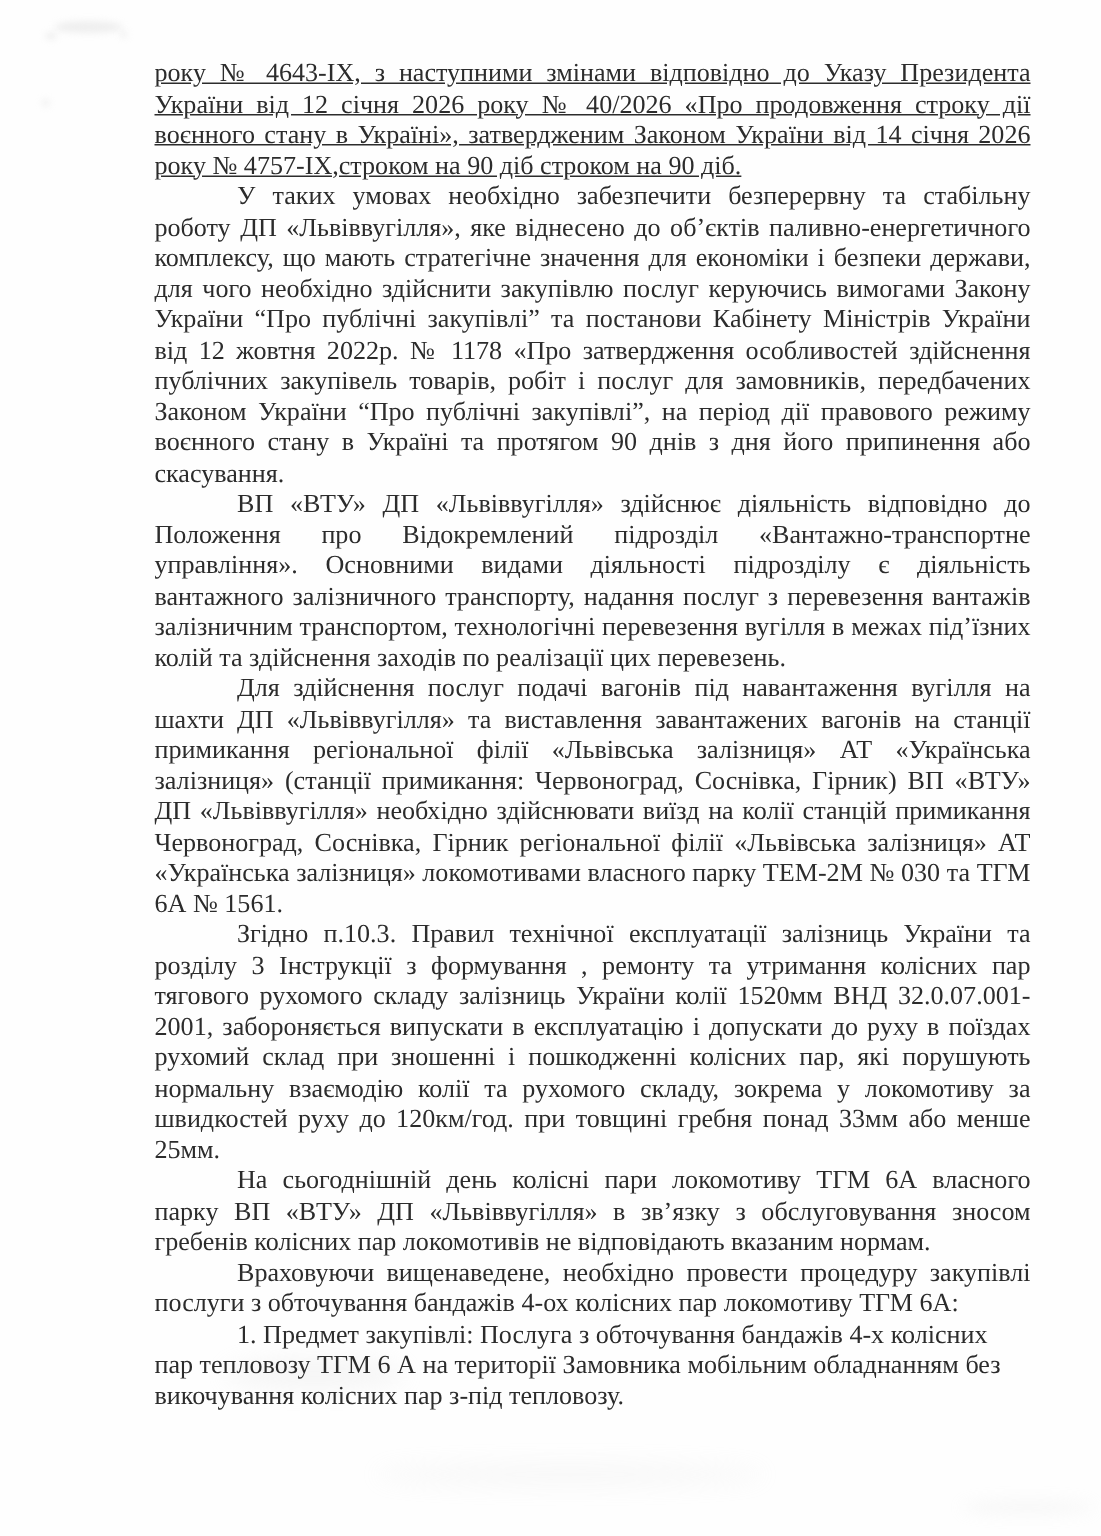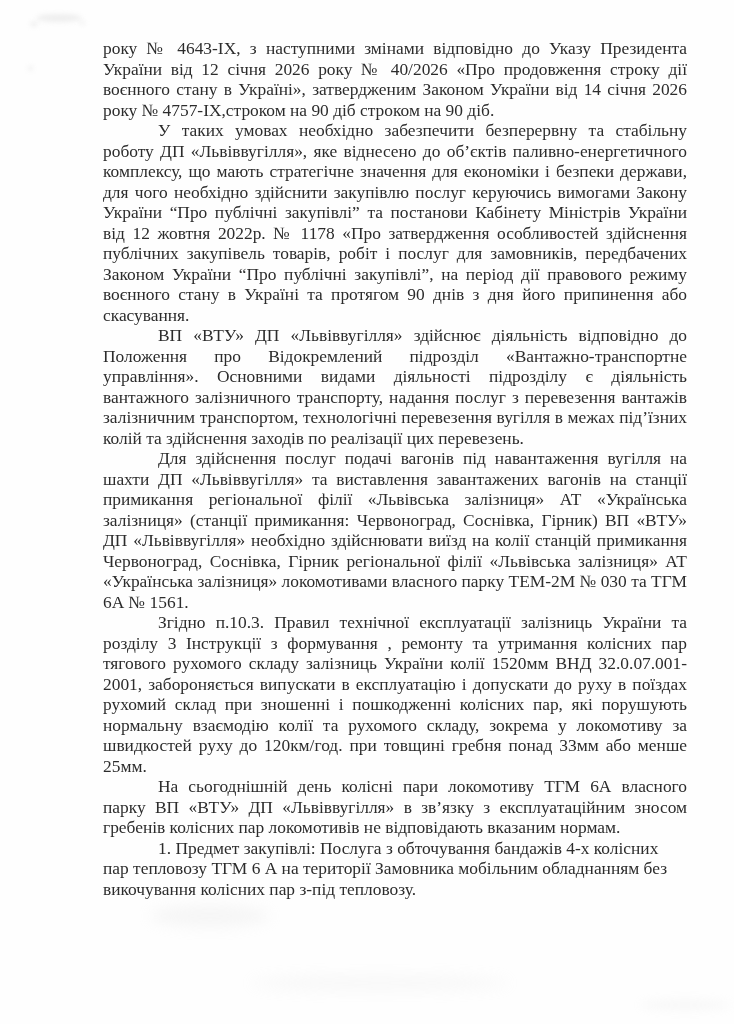--- a/index.html
+++ b/index.html
@@ -41,21 +41,21 @@
   }
   p.para {
     margin: 0;
     font-size: 17.4px;
     line-height: 20.5px;
     text-align: justify;
     text-indent: 55px;
     text-justify: inter-word;
     letter-spacing: 0;
   }
-  p.para.no-indent { text-indent: 0; }
+  p.para.no-indent { text-indent: 0; text-decoration: underline; }
   p.para.last-left { text-align: left; }
 </style>
 </head>
 <body>
 
 <div class="page">
 
   <div class="smudge s1"></div>
   <div class="smudge s2"></div>
   <div class="smudge s3"></div>
@@ -63,17 +63,18 @@
   <div class="smudge s5"></div>
   <div class="smudge s6"></div>
   <div class="smudge s7"></div>
 
   <div class="doc-body">
     <p class="para no-indent">року № 4643-IX, з наступними змінами відповідно до Указу Президента України від 12 січня 2026 року № 40/2026 «Про продовження строку дії воєнного стану в Україні», затвердженим Законом України від 14 січня 2026 року № 4757-IX,строком на 90 діб строком на 90 діб.</p>
     <p class="para">У таких умовах необхідно забезпечити безперервну та стабільну роботу ДП «Львіввугілля», яке віднесено до об’єктів паливно-енергетичного комплексу, що мають стратегічне значення для економіки і безпеки держави, для чого необхідно здійснити закупівлю послуг керуючись вимогами Закону України “Про публічні закупівлі” та постанови Кабінету Міністрів України від 12 жовтня 2022р. № 1178   «Про затвердження особливостей здійснення публічних закупівель товарів, робіт і послуг для замовників, передбачених Законом України “Про публічні закупівлі”, на період дії правового режиму воєнного стану в Україні та протягом 90 днів з дня його припинення або скасування.</p>
     <p class="para">ВП «ВТУ» ДП «Львіввугілля» здійснює діяльність відповідно до Положення про Відокремлений підрозділ «Вантажно-транспортне управління». Основними видами діяльності підрозділу є діяльність вантажного залізничного транспорту, надання послуг з перевезення вантажів залізничним транспортом, технологічні перевезення вугілля в межах під’їзних колій та здійснення заходів по реалізації цих перевезень.</p>
     <p class="para">Для здійснення послуг подачі вагонів під навантаження вугілля на шахти ДП «Львіввугілля» та виставлення завантажених вагонів на станції примикання регіональної філії «Львівська залізниця» АТ «Українська залізниця» (станції примикання: Червоноград, Соснівка, Гірник) ВП «ВТУ» ДП «Львіввугілля» необхідно здійснювати виїзд на   колії станцій примикання Червоноград, Соснівка, Гірник регіональної філії «Львівська залізниця» АТ «Українська залізниця» локомотивами  власного парку ТЕМ-2М № 030 та ТГМ 6А № 1561.</p>
     <p class="para">Згідно п.10.3. Правил технічної експлуатації залізниць України та розділу 3 Інструкції з формування , ремонту та утримання колісних пар тягового рухомого складу залізниць України колії 1520мм ВНД 32.0.07.001-2001, забороняється випускати в експлуатацію і допускати до руху в поїздах рухомий склад при зношенні  і пошкодженні колісних пар, які порушують нормальну взаємодію колії та рухомого складу, зокрема у локомотиву за швидкостей  руху до 120км/год. при товщині гребня понад 33мм або менше 25мм.</p>
-    <p class="para">На сьогоднішній день колісні пари локомотиву ТГМ 6А власного парку ВП «ВТУ» ДП «Львіввугілля» в зв’язку з експлуатаційним зносом гребенів колісних пар локомотивів не відповідають вказаним нормам.</p>
+    <p class="para">На сьогоднішній день колісні пари локомотиву ТГМ 6А власного парку ВП «ВТУ» ДП «Львіввугілля» в зв’язку з обслуговування зносом гребенів колісних пар локомотивів не відповідають вказаним нормам.</p>
+    <p class="para">Враховуючи вищенаведене, необхідно провести процедуру закупівлі послуги з обточування  бандажів 4-ох колісних пар локомотиву ТГМ 6А:</p>
     <p class="para last-left">1. Предмет закупівлі:  Послуга з обточування бандажів 4-х колісних пар тепловозу ТГМ 6 А на території Замовника мобільним обладнанням без викочування колісних пар з-під тепловозу.</p>
   </div>
 
 </div>
 
 </body></html>

